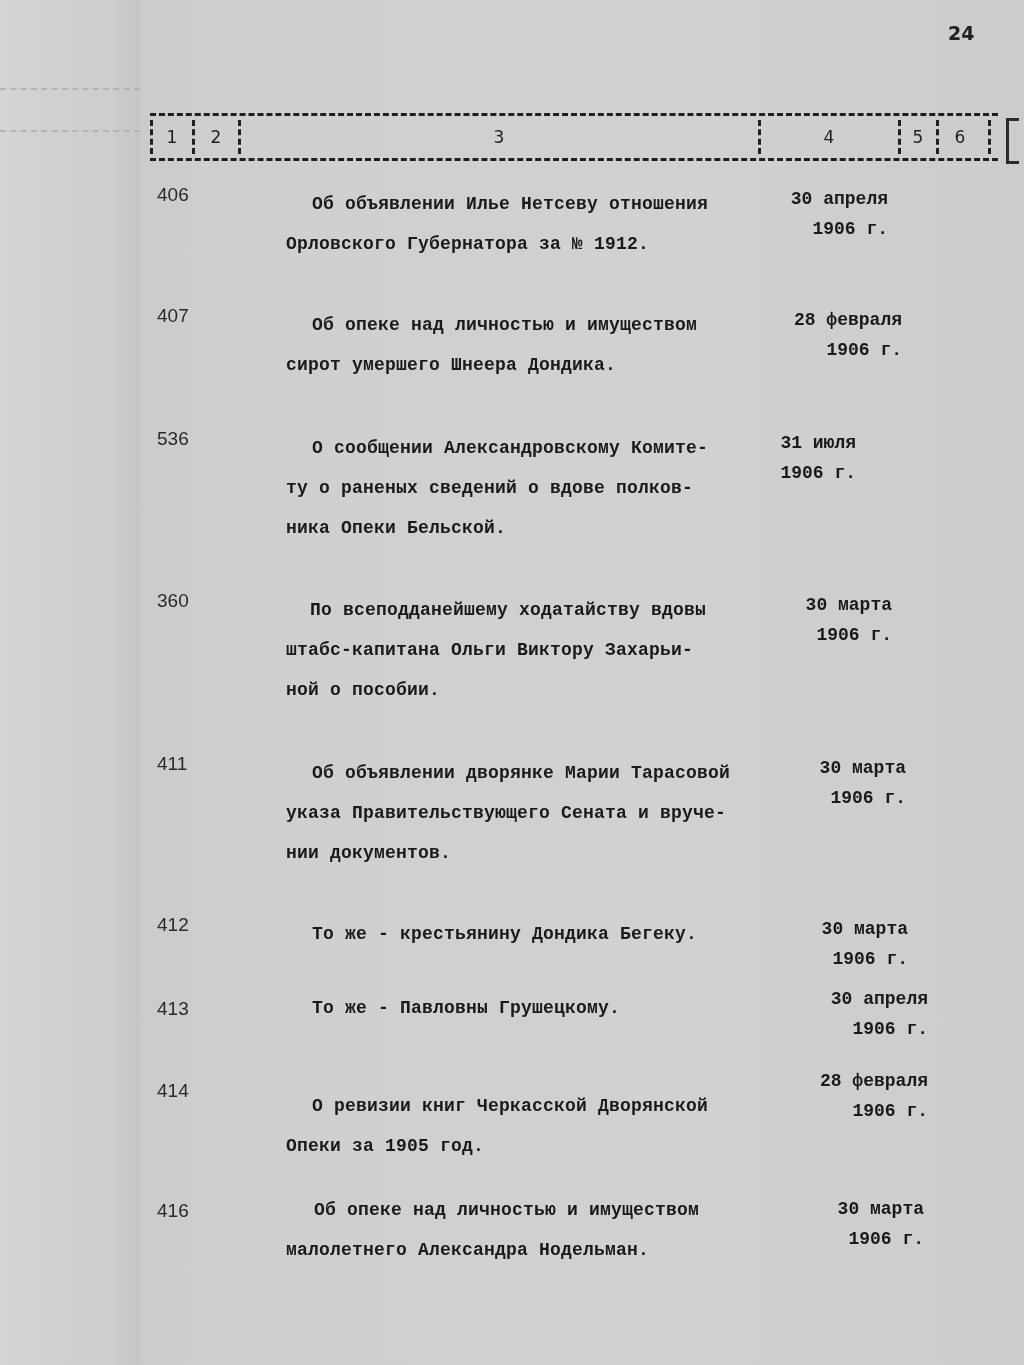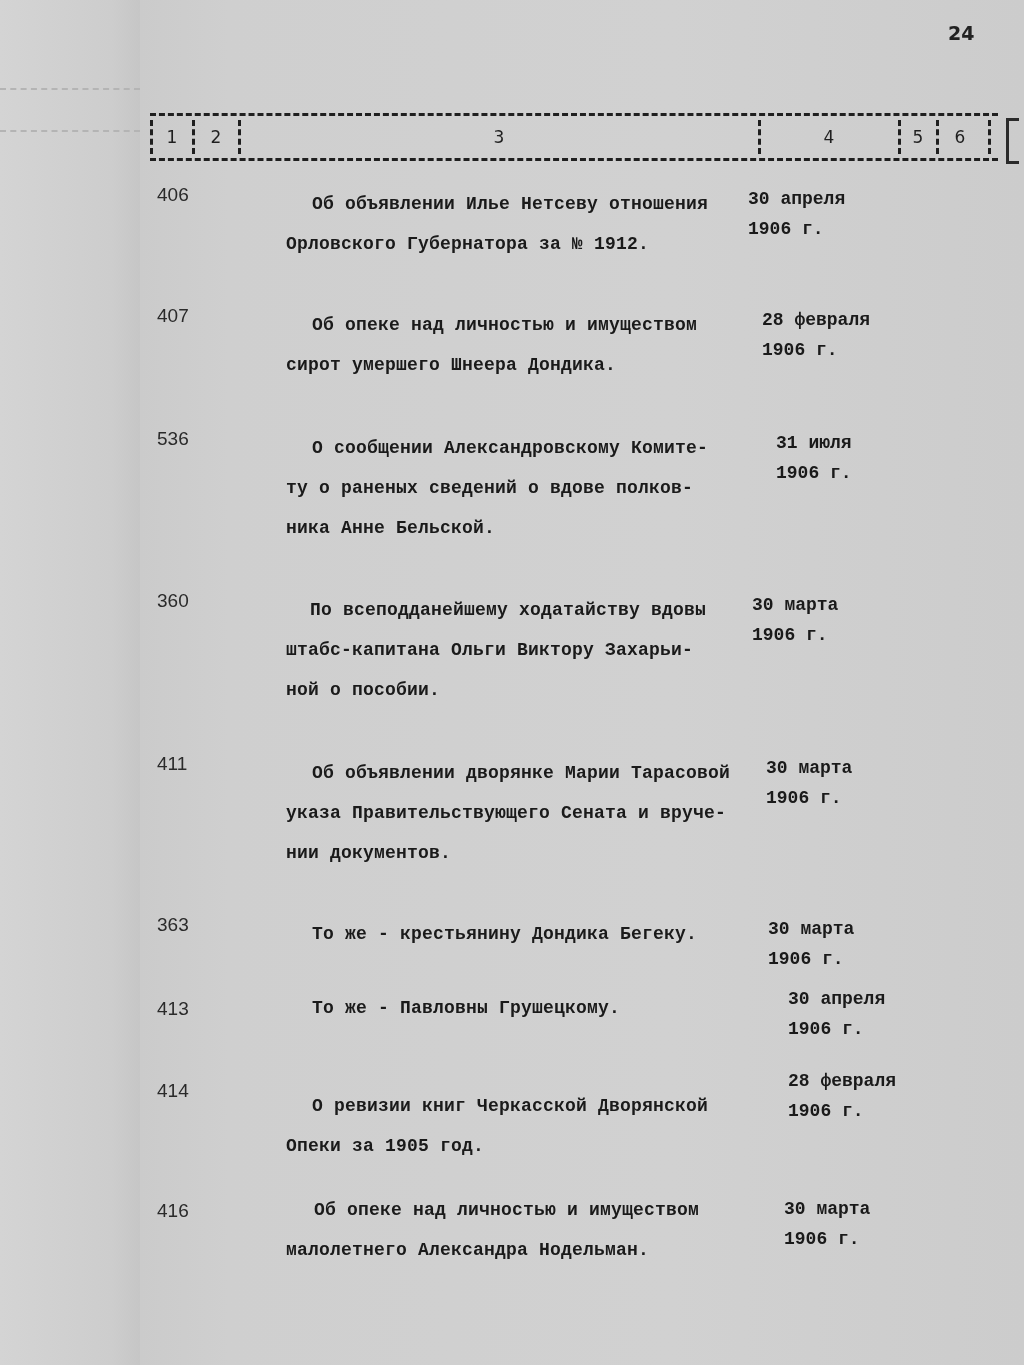--- a/index.html
+++ b/index.html
@@ -44,21 +44,21 @@
     position: absolute; left: 157px; top: 0;
     font-family: Liberation Sans, sans-serif; font-size: 19px; color: #2a2a2a;
   }
   .entry-text {
     position: absolute; left: 280px; top: 0; width: 510px;
     font-size: 18px; line-height: 40px; font-weight: bold; letter-spacing: 0.2px;
     white-space: pre;
     margin-left: 6px;
   }
   .entry-date {
-    position: absolute; top: 0; width: 140px; 
+    position: absolute; top: 0; width: 140px; text-align: right;
     font-size: 18px; line-height: 30px; font-weight: bold; white-space: pre;
   }
 </style>
 </head>
 <body>
 
 <div class="left-page">
   <div class="left-ghost-rule" style="top:88px"></div>
   <div class="left-ghost-rule" style="top:130px"></div>
 </div>
@@ -94,42 +94,42 @@
   <div class="entry-num">407</div>
   <div class="entry-text" style="text-indent:26px">Об опеке над личностью и имуществом
 сирот умершего Шнеера Дондика.</div>
   <div class="entry-date" style="left:762px"><span>28 февраля</span><br><span>1906 г.</span></div>
 </div>
 
 <div class="entry" style="top:428px">
   <div class="entry-num">536</div>
   <div class="entry-text" style="text-indent:26px">О сообщении Александровскому Комите-
 ту о раненых сведений о вдове полков-
-ника Анне Бельской.</div>
-  <div class="entry-date" style="left:776px"><span>31 июля</span><br><span>1906 г.</span></div>
+ника Опеки Бельской.</div>
+  <div class="entry-date" style="left:716px"><span>31 июля</span><br><span>1906 г.</span></div>
 </div>
 
 <div class="entry" style="top:590px">
   <div class="entry-num">360</div>
   <div class="entry-text" style="text-indent:24px">По всеподданейшему ходатайству вдовы
 штабс-капитана Ольги Виктору Захарьи-
 ной о пособии.</div>
   <div class="entry-date" style="left:752px"><span>30 марта</span><br><span>1906 г.</span></div>
 </div>
 
 <div class="entry" style="top:753px">
   <div class="entry-num">411</div>
   <div class="entry-text" style="text-indent:26px">Об объявлении дворянке Марии Тарасовой
 указа Правительствующего Сената и вруче-
 нии документов.</div>
   <div class="entry-date" style="left:766px"><span>30 марта</span><br><span>1906 г.</span></div>
 </div>
 
 <div class="entry" style="top:914px">
-  <div class="entry-num">363</div>
+  <div class="entry-num">412</div>
   <div class="entry-text" style="text-indent:26px">То же - крестьянину Дондика Бегеку.</div>
   <div class="entry-date" style="left:768px"><span>30 марта</span><br><span>1906 г.</span></div>
 </div>
 
 <div class="entry" style="top:984px">
   <div class="entry-num" style="top:14px">413</div>
   <div class="entry-text" style="top:4px;text-indent:26px">То же - Павловны Грушецкому.</div>
   <div class="entry-date" style="left:788px"><span>30 апреля</span><br><span>1906 г.</span></div>
 </div>
 

